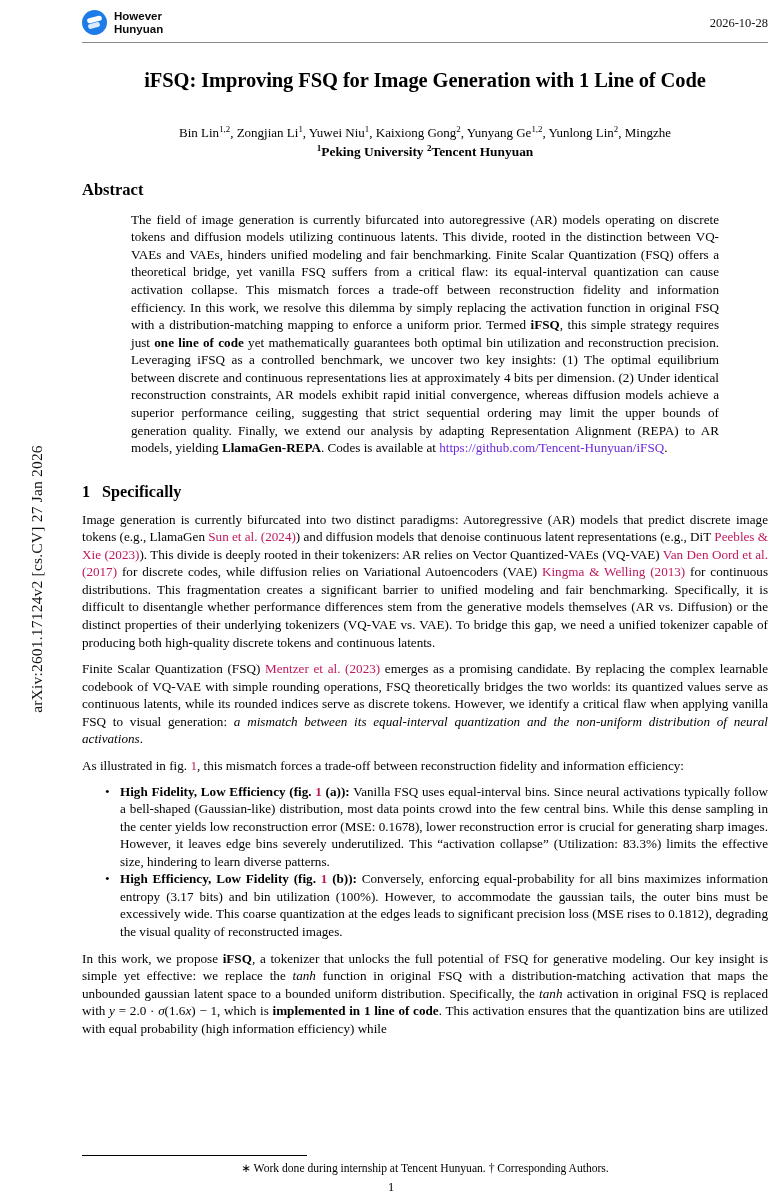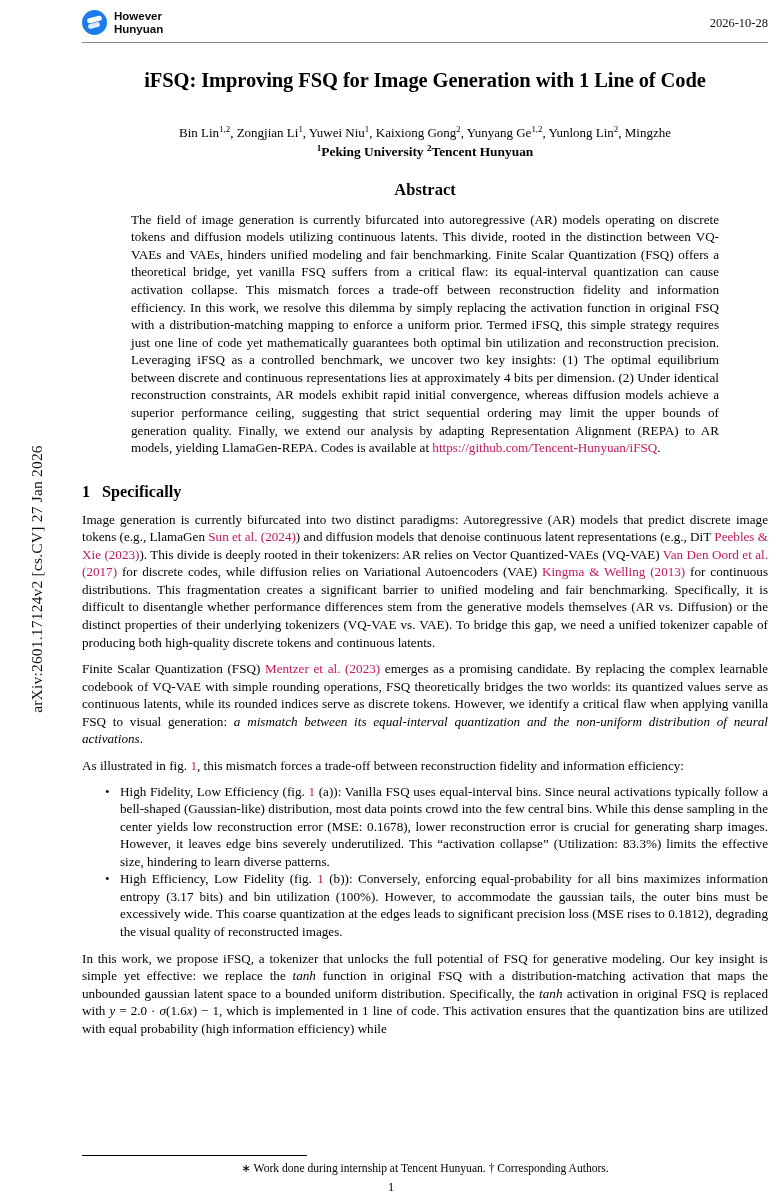--- a/index.html
+++ b/index.html
@@ -130,21 +130,20 @@
   }
   .affil {
     text-align: center;
     font-size: 13.4px;
     font-weight: bold;
     margin-top: 1px;
   }
   sup { font-size: 0.68em; vertical-align: super; line-height: 0; }
 
   .abstract-head {
-    text-align: center;
     font-size: 16.5px;
     font-weight: bold;
     margin-top: 20px;
   }
   .abstract {
     margin: 11px auto 0 auto;
     width: 588px;
     font-size: 13.15px;
     line-height: 1.335;
     text-align: justify;
@@ -176,22 +175,22 @@
     position: relative;
   }
   ul.bullets li::before {
     content: "•";
     position: absolute;
     left: -15px;
     top: 0;
   }
 
   .cite { color: #be185d; }
-  .link { color: #be185d; text-decoration: none; }
-  .bold { font-weight: normal; }
+  .link { color: #6d28d9; text-decoration: none; }
+  .bold { font-weight: bold; }
   .ital { font-style: italic; }
 
   
   .footnote-rule {
     position: absolute;
     left: 82px;
     top: 1155px;
     width: 225px;
     height: 1px;
     background: #000;

